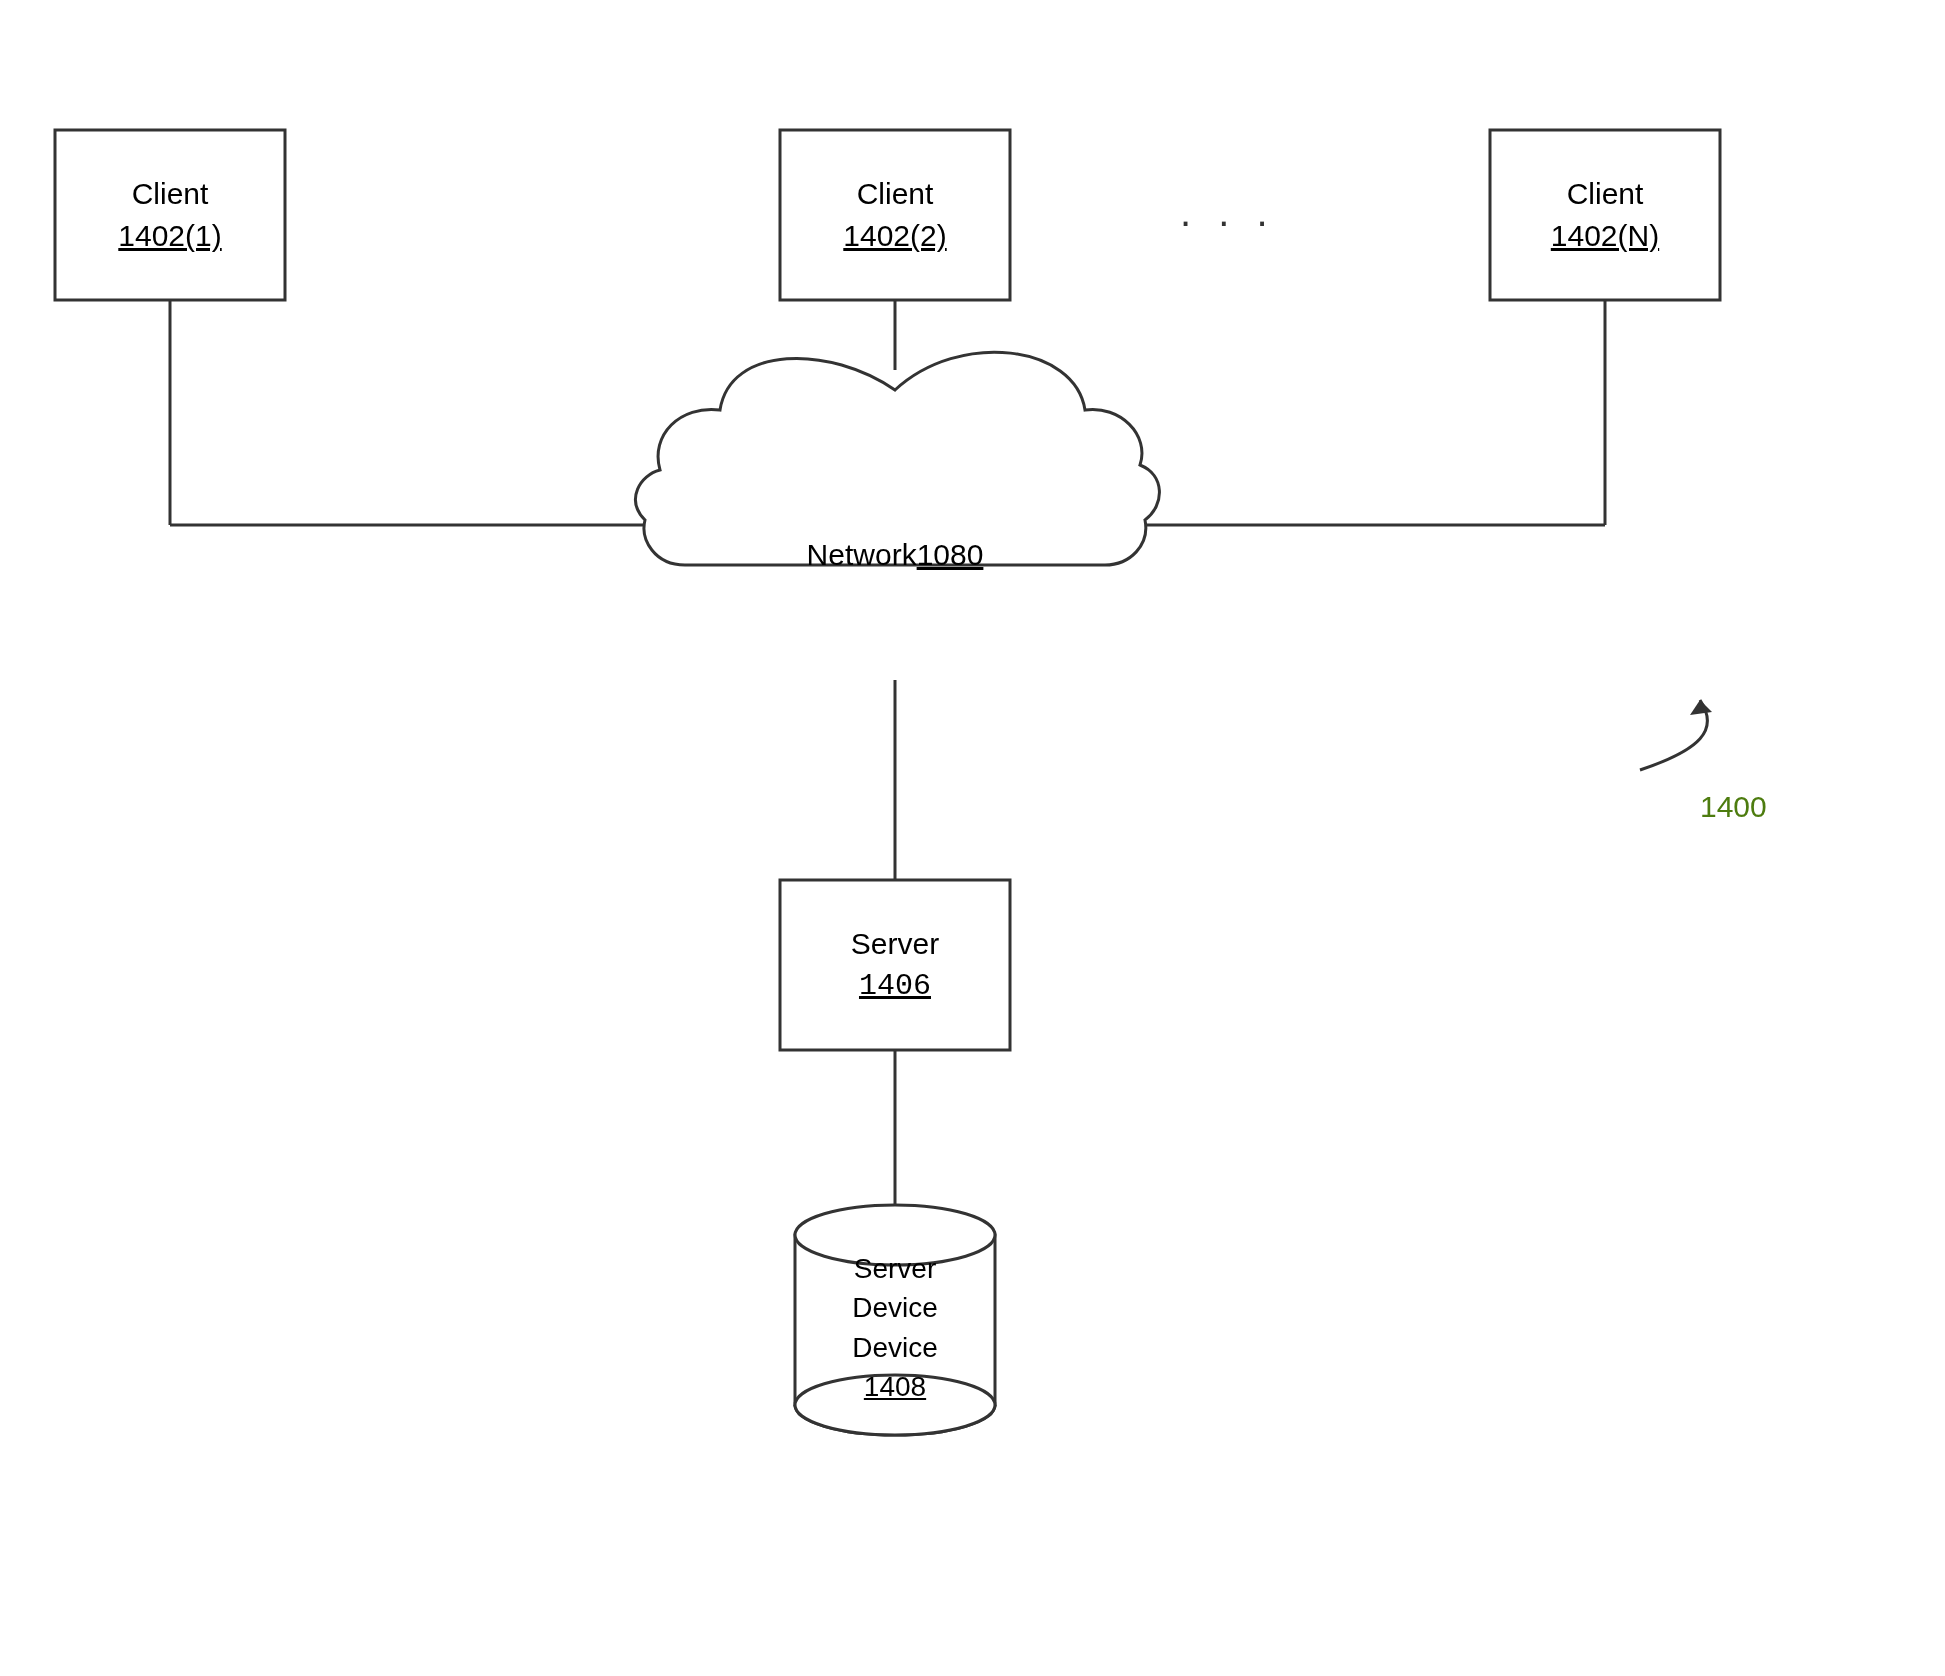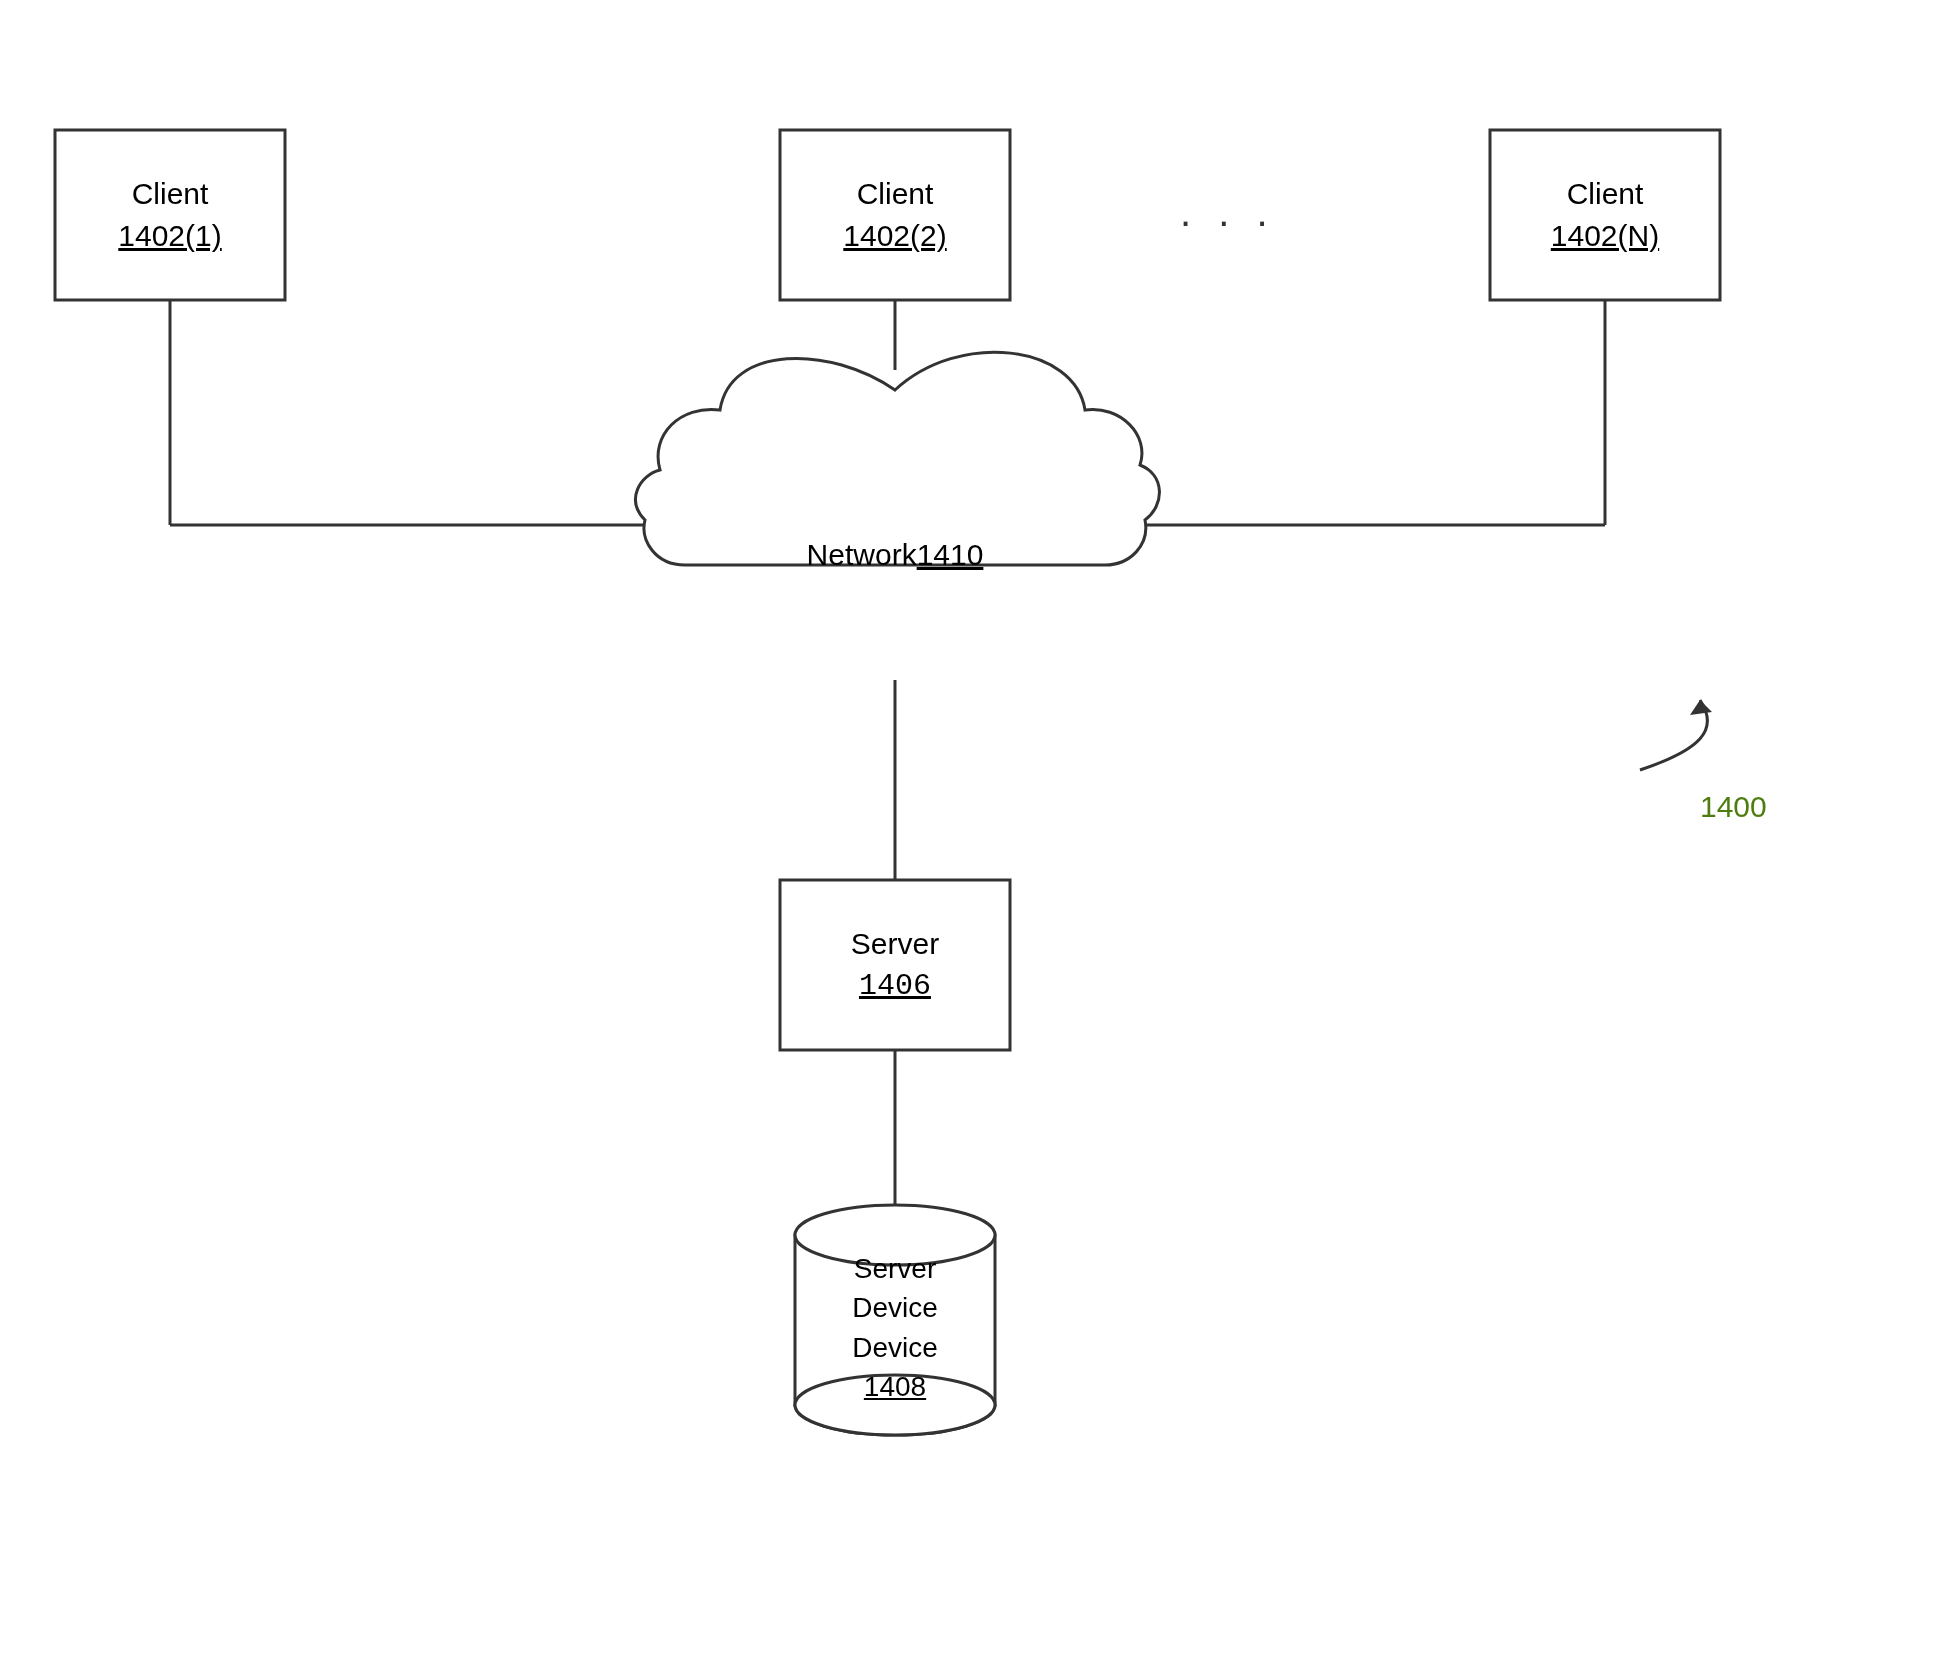--- a/index.html
+++ b/index.html
@@ -121,21 +121,21 @@
     <span>Client</span>
     <span class="ref" style="text-decoration:underline;">1402(N)</span>
   </div>
 
   <div class="dots" style="position:absolute; left:1180px; top:140px;">
     <span>. . .</span>
   </div>
 
   <div class="node-label" style="left:680px; top:380px; width:430px; height:250px; display:flex; flex-direction:row; align-items:center; justify-content:center;">
     <span>Network</span>
-    <span class="ref" style="text-decoration:underline;">1410</span>
+    <span class="ref" style="text-decoration:underline;">1080</span>
   </div>
 
   <div class="node-label" style="left:780px; top:830px; width:230px; height:170px; display:flex; flex-direction:column; align-items:center; justify-content:center;">
     <span>Server</span>
     <span class="ref" style="text-decoration:underline;font-family:Liberation Mono, monospace;">1406</span>
   </div>
 
   <div class="node-label" style="left:795px; top:1180px; width:200px; height:195px; display:flex; flex-direction:column; align-items:center; justify-content:center; font-size:28px;">
     <span>Server</span>
     <span>Device</span>

